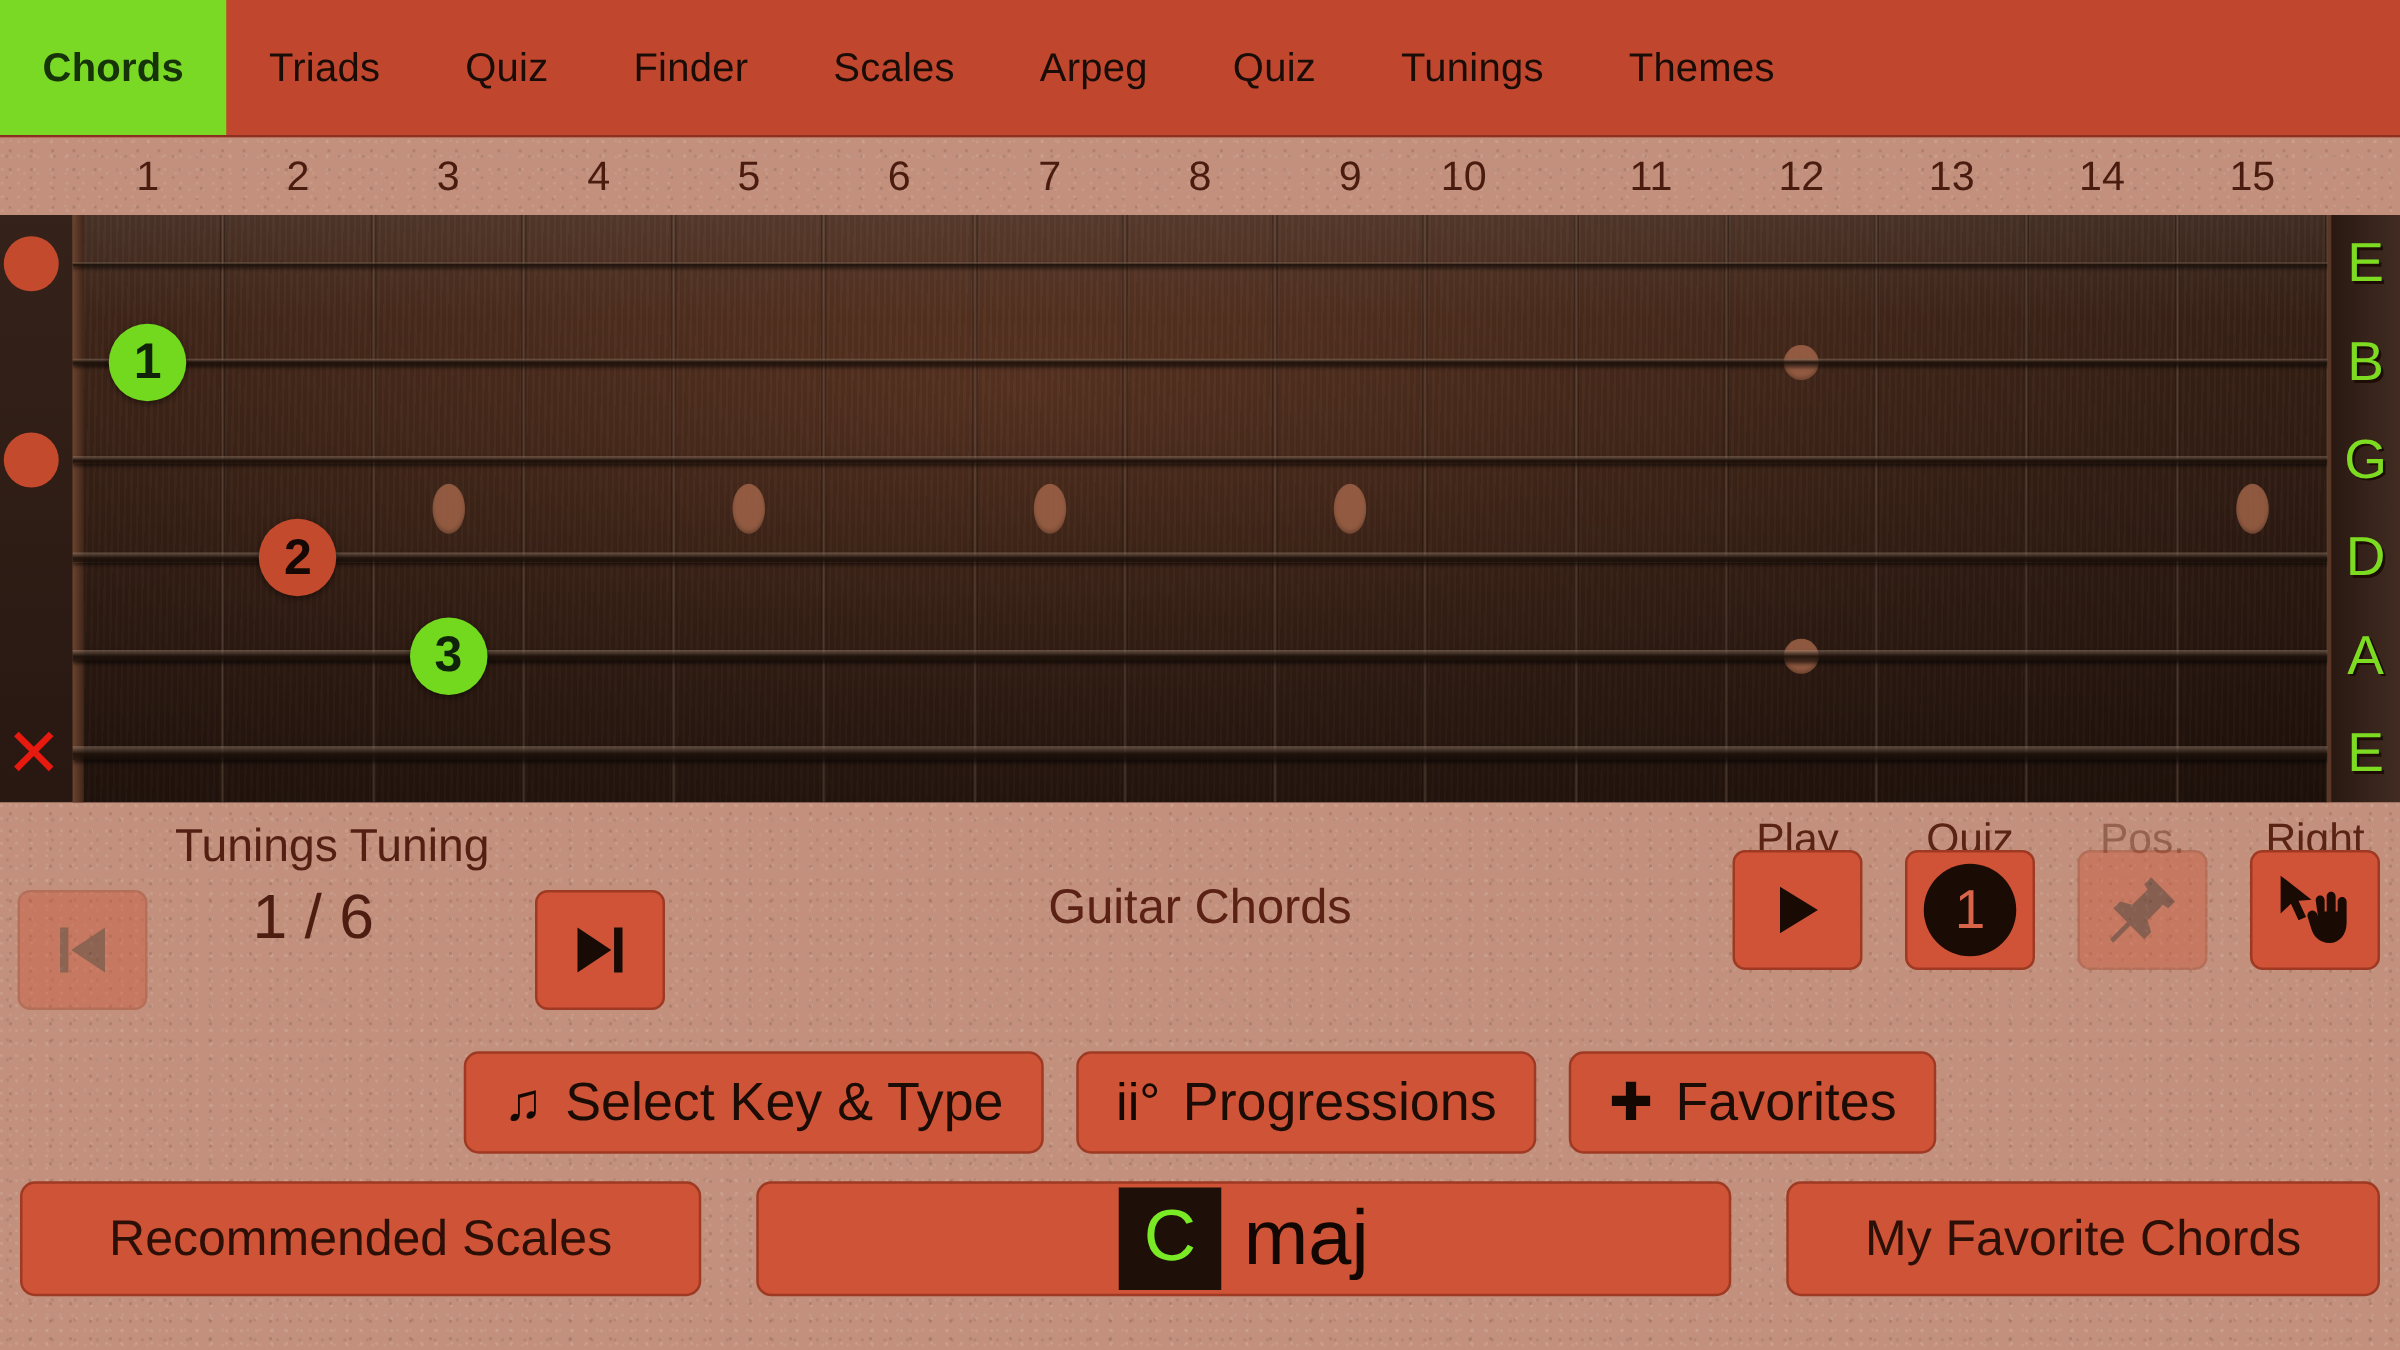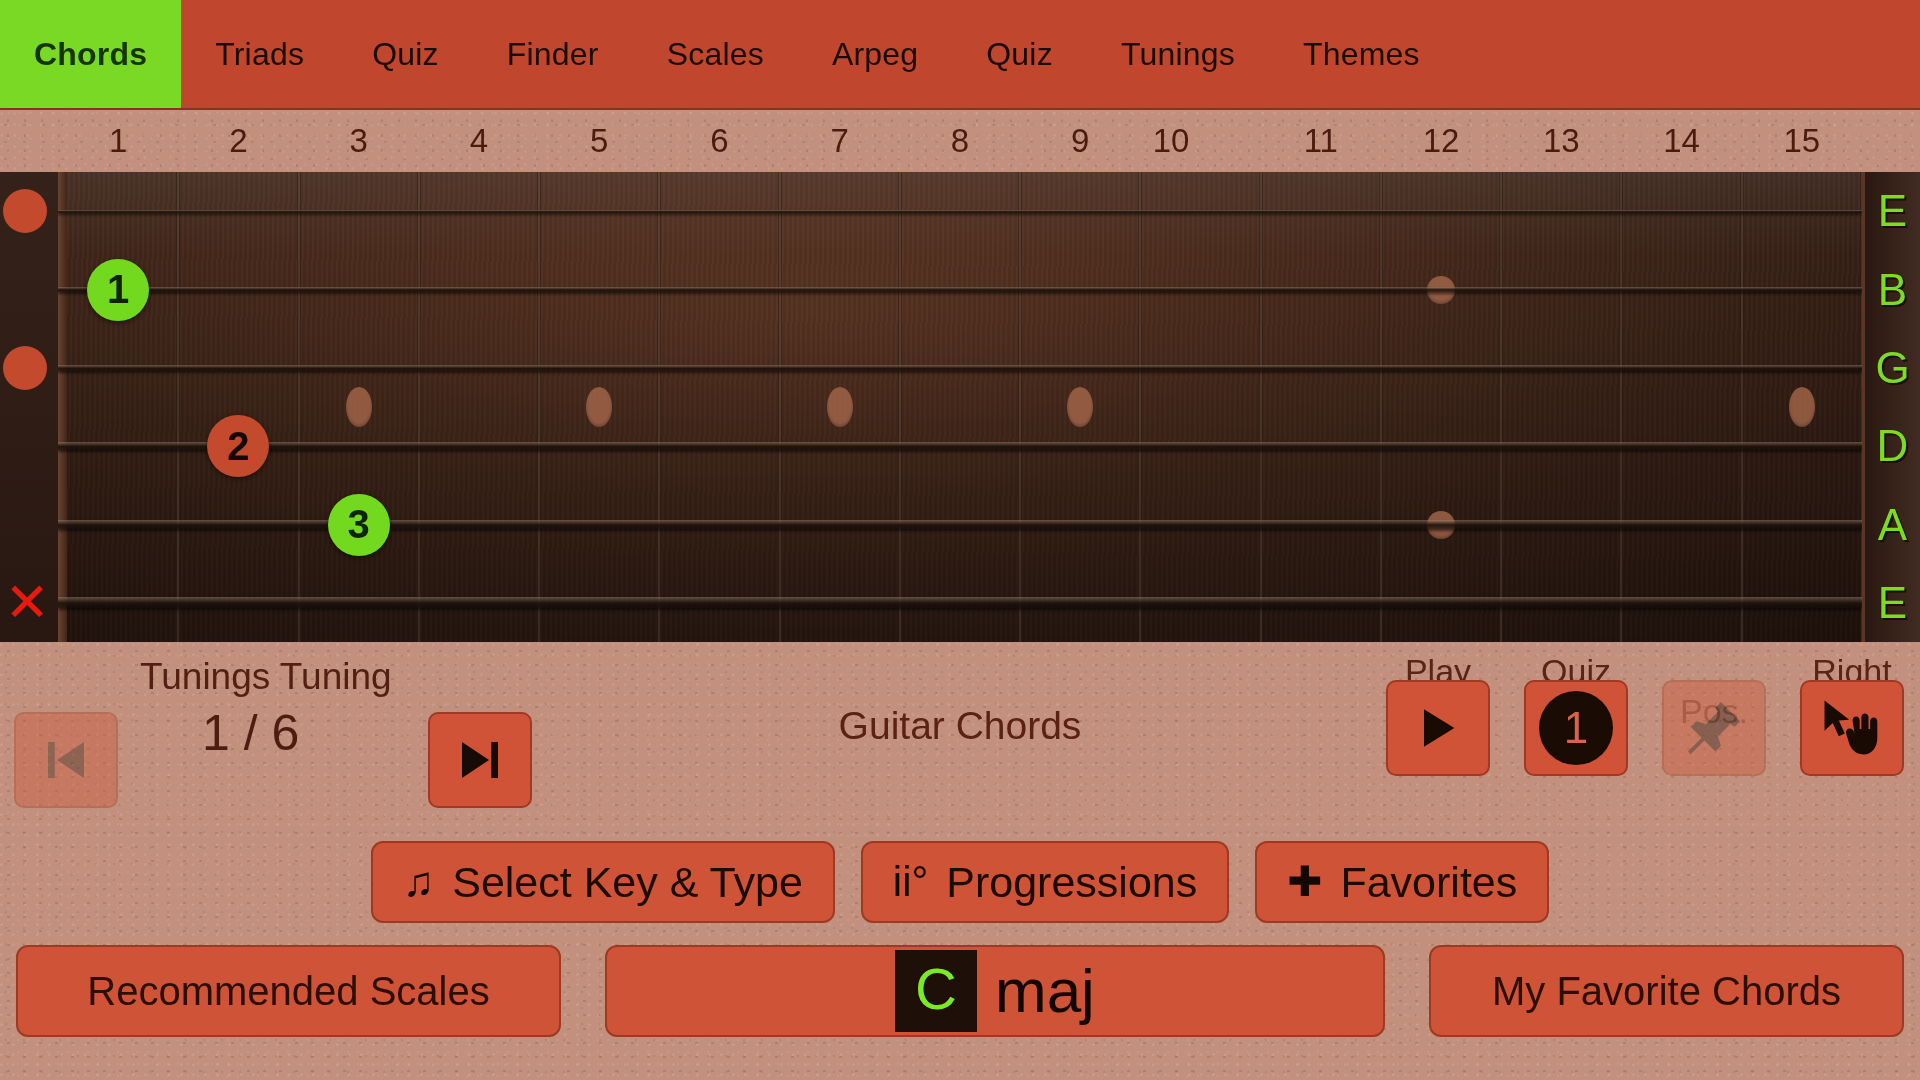--- a/index.html
+++ b/index.html
@@ -189,21 +189,21 @@
     font-size: 39px; color: #5b2114;
   }
 
   .ctrl-group { position: absolute; top: 34px; }
   .ctrl-label {
     position: absolute; top: -28px; left: 50%;
     transform: translateX(-50%);
     font-size: 34px; color: #5a2314;
     white-space: nowrap;
   }
-  .ctrl-label.dim { opacity: .42; margin-top: 40px; }
+  .ctrl-label.dim { opacity: .42; }
 
   .row-actions {
     position: relative; height: 110px;
     display: flex; align-items: center; justify-content: center;
     gap: 26px;
   }
   .action-btn {
     height: 82px;
     background: #cf5336;
     border: 2px solid #9e3a23;

